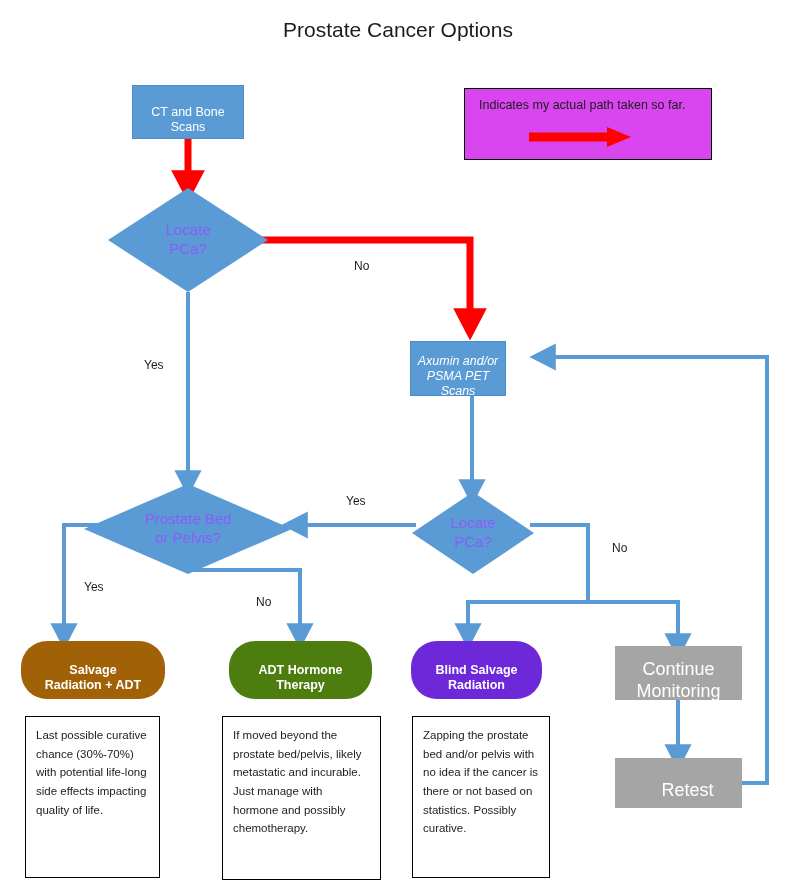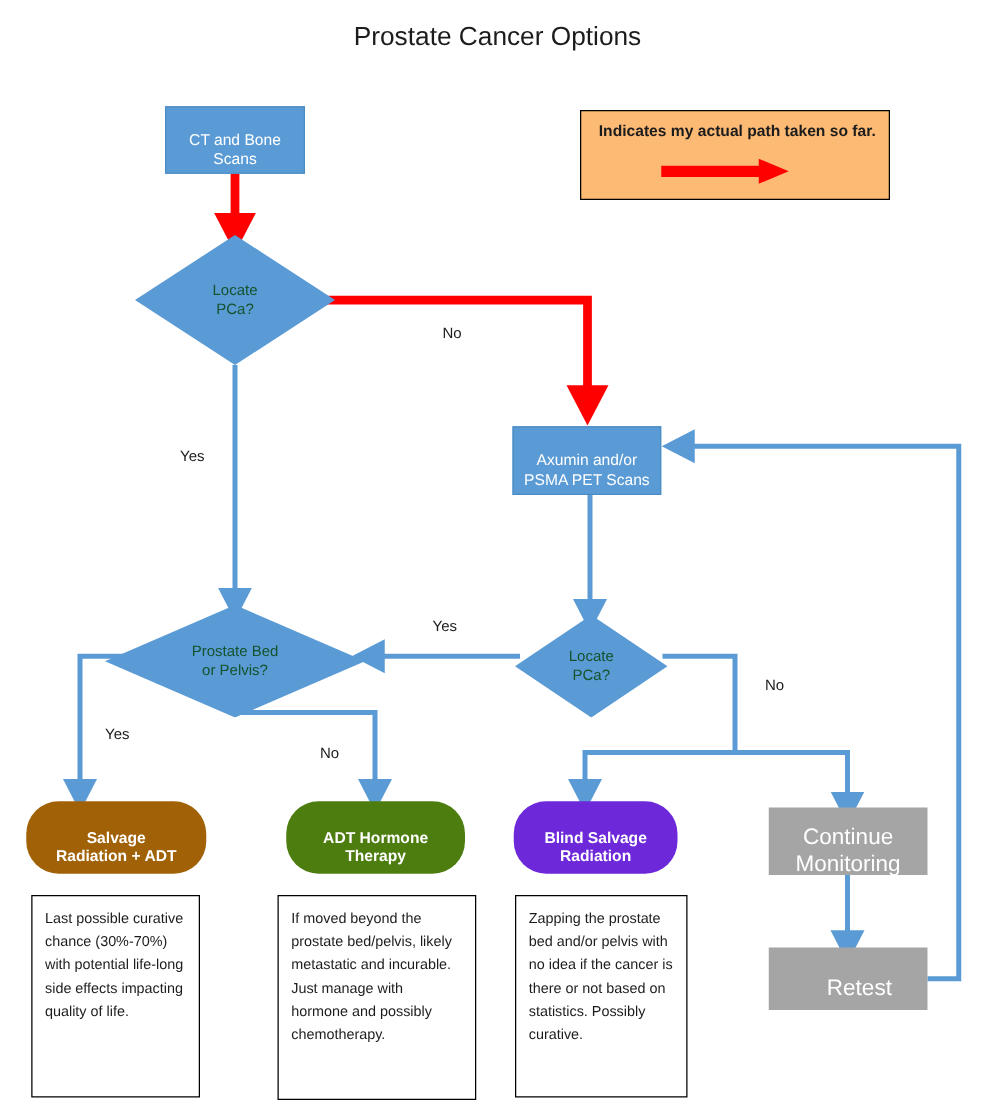--- a/index.html
+++ b/index.html
@@ -68,22 +68,22 @@
     left: 0; top: 0;
   }
   .diamond-label {
     position: absolute;
     left: 0; top: 0;
     width: 100%;
     height: 100%;
     display: flex;
     align-items: center;
     justify-content: center;
-    color: #14532d;
-    font-size: 12px;
+    color: #8b5cf6;
+    font-size: 15px;
     text-align: center;
     line-height: 1.25;
     white-space: pre-line;
   }
   #page-title {
     position: absolute;
     left: 0;
     top: 18px;
     width: 796px;
     text-align: center;
@@ -97,23 +97,22 @@
     color: #1c1c1c;
     white-space: nowrap;
   }
   .legend-box {
     position: absolute;
     left: 464px;
     top: 88px;
     width: 248px;
     height: 72px;
     border: 1px solid #000000;
-    background: #fdba74;
+    background: #d946ef;
     box-sizing: border-box;
-    font-weight: bold;
   }
   .legend-text {
     position: absolute;
     left: 14px;
     top: 9px;
     font-size: 12.5px;
     color: #1c1c1c;
   }
   .note-box {
     position: absolute;
@@ -202,21 +201,21 @@
   </div>
 
   <div class="diamond-wrap" style="left:108px;top:188px;width:160px;height:104px;">
     <svg width="160" height="104">
       <polygon points="80,0 160,52 80,104 0,52" fill="#5b9bd5"></polygon>
     </svg>
     <div class="diamond-label">Locate
 PCa?</div>
   </div>
 
-  <div class="node rect-blue" style="left:410px;top:341px;width:119px;height:55px;">
+  <div class="node rect-blue" style="left:410px;top:341px;width:96px;height:55px;font-style:italic;">
     <span class="lbl">Axumin and/or
 PSMA PET Scans</span>
   </div>
 
   <div class="diamond-wrap" style="left:84px;top:484px;width:208px;height:90px;">
     <svg width="208" height="90">
       <polygon points="104,0 208,45 104,90 0,45" fill="#5b9bd5"></polygon>
     </svg>
     <div class="diamond-label">Prostate Bed
 or Pelvis?</div>

